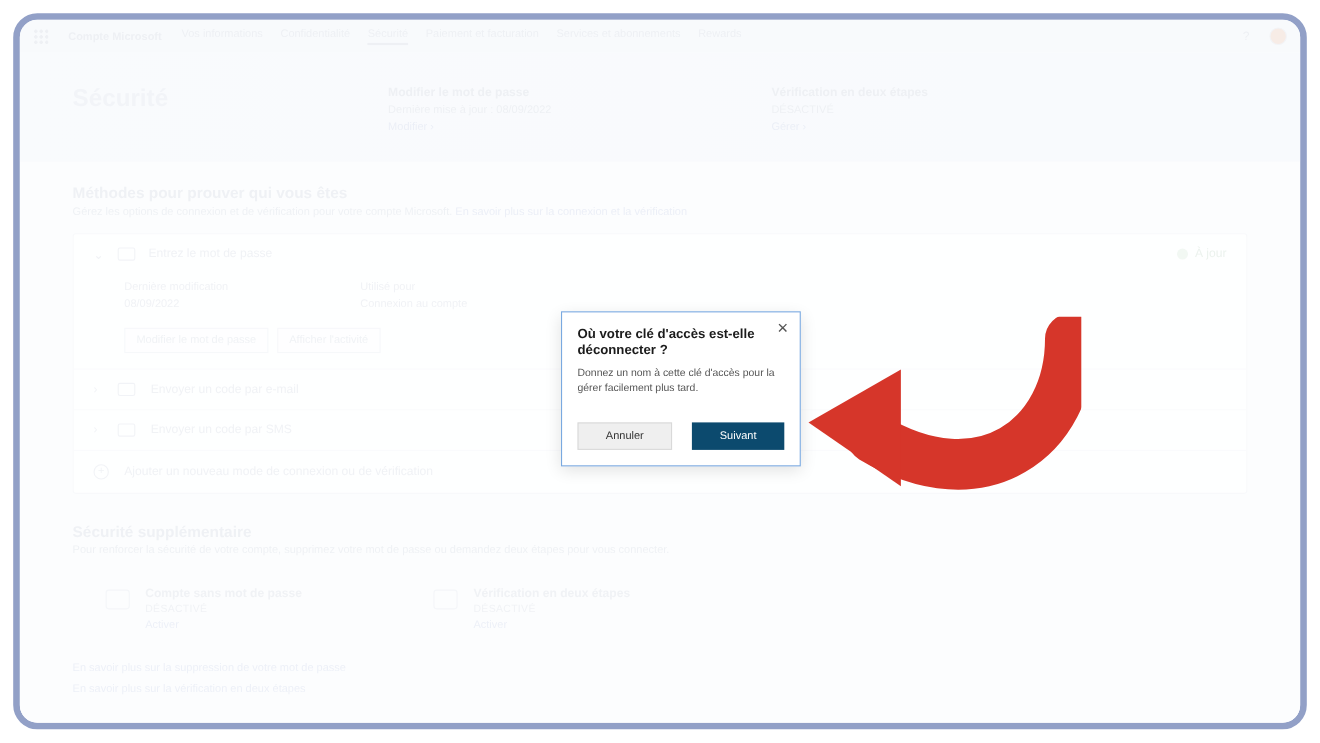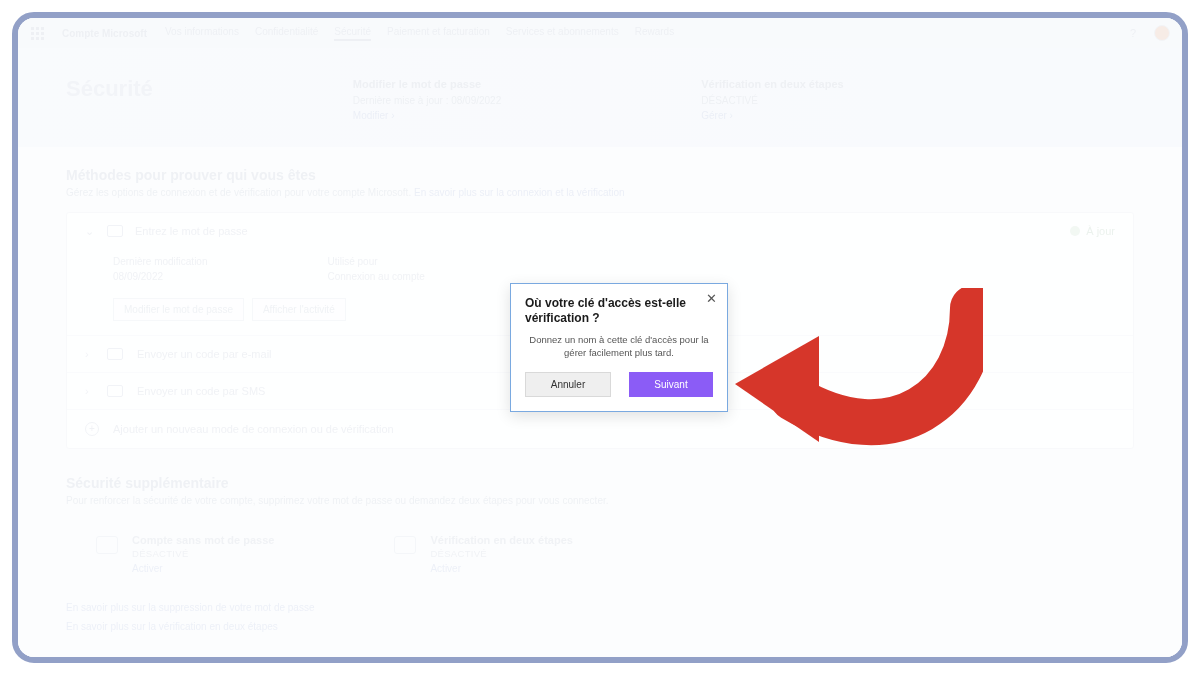--- a/index.html
+++ b/index.html
@@ -103,28 +103,28 @@
     width: 218px;
     background:#fff;
     border:1px solid #7aa9e0;
     box-shadow: 0 4px 14px rgba(0,0,0,0.12);
     padding: 12px 14px 14px 14px;
     font-size:10px;
     color:#323130;
   }
   .modal .close { position:absolute; top:8px; right:10px; font-size:13px; color:#555; cursor:pointer; background:none; border:none; line-height:1;}
   .modal h3 { font-size:12px; font-weight:600; line-height:1.25; margin-bottom:8px; padding-right:14px; color:#1b1b1b;}
-  .modal p { font-size:9.5px; color:#555; line-height:1.35; margin-bottom:8px;text-align:center; }
+  .modal p { font-size:9.5px; color:#555; line-height:1.35; margin-bottom:8px; }
   .modal input {
     width:100%; border:1px solid #0067b8; padding:5px 6px; font-size:9.5px; outline:none;
   }
-  .modal .btns { display:flex; gap:18px; margin-top:12px; }
+  .modal .btns { display:flex; gap:18px; margin-top:24px; }
   .modal .btns button { flex:1; padding:6px 0; font-size:10px; border:none; cursor:pointer; }
   .btn-cancel { background:#efefef; color:#333; border:1px solid #d9d9d9 !important; }
-  .btn-next { background:#8b5cf6; color:#fff; }
+  .btn-next { background:#0c4a6e; color:#fff; }
 
   
   .arrow-wrap {
     position:absolute; left:705px; top:270px; width:260px; height:190px; pointer-events:none;
   }
 </style>
 </head>
 <body>
 
 <div class="device-frame">
@@ -236,21 +236,21 @@
       </div>
 
       <div class="signout">Se déconnecter partout</div>
     </div>
   </div>
 
   <div class="wash"></div>
 
   <div class="modal">
     <button class="close">✕</button>
-    <h3>Où votre clé d'accès est-elle vérification ?</h3>
+    <h3>Où votre clé d'accès est-elle déconnecter ?</h3>
     <p>Donnez un nom à cette clé d'accès pour la gérer facilement plus tard.</p>
     <div class="btns">
       <button class="btn-cancel">Annuler</button>
       <button class="btn-next">Suivant</button>
     </div>
   </div>
 
   <div class="arrow-wrap">
     <svg viewBox="0 0 260 190" width="260" height="190">
       <path d="M 250 20

